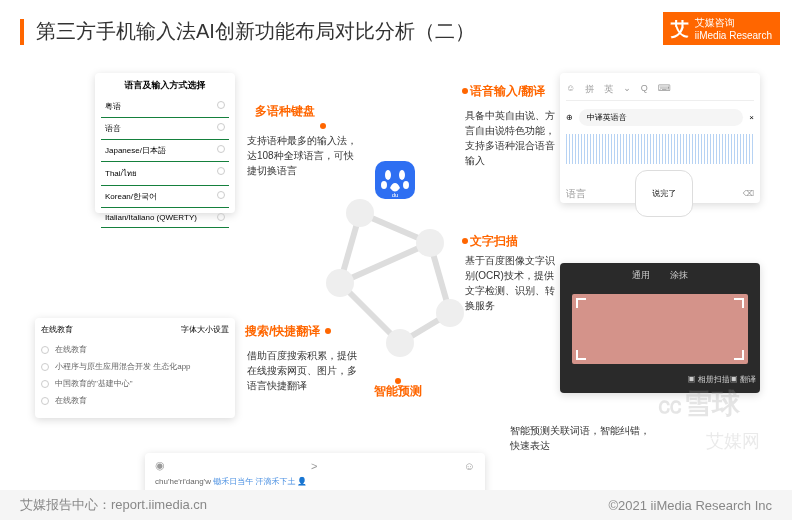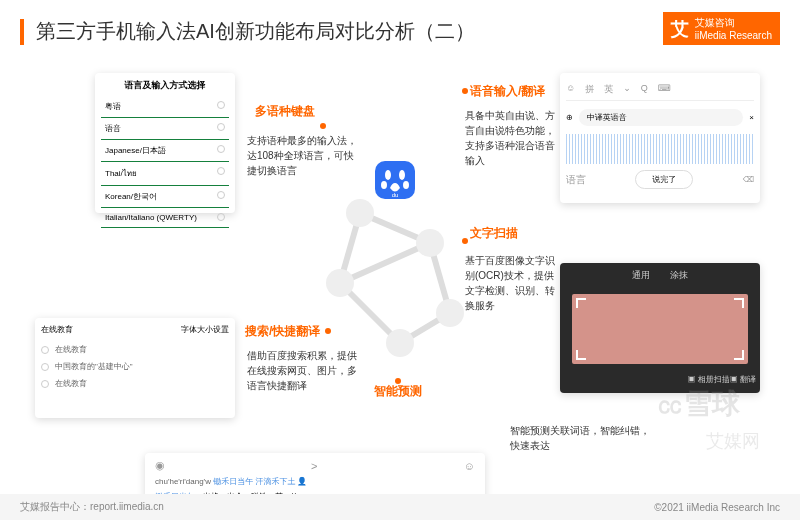--- a/index.html
+++ b/index.html
@@ -19,42 +19,42 @@
 .card2{left:35px;top:265px;width:200px;height:100px;padding:6px}
 .card2 .top{display:flex;justify-content:space-between;font-size:8px;margin-bottom:6px}
 .card2 .opt{display:flex;align-items:center;gap:6px;padding:3px 0;font-size:8px;color:#666}
 .card2 .rb{width:8px;height:8px;border:1px solid #ccc;border-radius:50%}
 .card3{left:560px;top:20px;width:200px;height:130px;padding:6px}
 .card3 .tabs{display:flex;gap:10px;font-size:9px;color:#999;padding:4px 0;border-bottom:1px solid #eee}
 .card3 .inp{display:flex;align-items:center;gap:6px;margin:8px 0}
 .card3 .field{background:#f5f5f5;border-radius:10px;padding:3px 8px;font-size:8px;flex:1}
 .card3 .wave{height:30px;background:repeating-linear-gradient(90deg,#4a90e2 0 1px,transparent 1px 3px);opacity:0.4;margin:6px 0}
 .card3 .btm{display:flex;justify-content:space-between;align-items:center;margin-top:6px}
-.card3 .done{background:#fff;border:1px solid #ddd;border-radius:12px;padding:3px 16px;font-size:8px}
+.card3 .done{background:#fff;border:1px solid #ddd;border-radius:12px;padding:17px 16px;font-size:8px}
 .card4{left:560px;top:210px;width:200px;height:130px}
 .card4 .dh{display:flex;justify-content:center;gap:20px;padding:6px;font-size:9px;color:#ccc}
 .card4 .panel{background:#d4938a;margin:6px 12px;height:70px;border-radius:2px;position:relative}
 .card4 .corner{position:absolute;width:10px;height:10px;border:2px solid #fff}
 .card4 .c1{top:4px;left:4px;border-right:none;border-bottom:none}
 .card4 .c2{top:4px;right:4px;border-left:none;border-bottom:none}
 .card4 .c3{bottom:4px;left:4px;border-right:none;border-top:none}
 .card4 .c4{bottom:4px;right:4px;border-left:none;border-top:none}
 .card4 .db{display:flex;justify-content:flex-end;padding:4px;font-size:8px;color:#ccc}
 .card5{left:145px;top:400px;width:340px;height:70px;padding:4px}
 .card5 .bar{display:flex;justify-content:space-between;align-items:center;font-size:11px;color:#999;padding:2px 6px}
 .card5 .pin{font-size:8px;color:#666;padding:2px 6px}
 .card5 .cand{display:flex;gap:8px;font-size:8px;padding:2px 6px}
 .card5 .blue{color:#4a90e2}
 .feat-title{position:absolute;color:#ff6600;font-size:12px;font-weight:bold}
 .feat-desc{position:absolute;font-size:10px;color:#333;line-height:1.5;width:110px}
 .dot{position:absolute;width:6px;height:6px;background:#ff6600;border-radius:50%}
 .baidu-logo{position:absolute;left:370px;top:100px;width:50px;height:50px}
 .baidu-logo svg{width:100%;height:100%}
 .network{position:absolute;left:310px;top:130px;width:170px;height:180px}
-.footer{position:absolute;bottom:0;left:0;right:0;background:#f5f5f5;padding:6px 20px;font-size:10px;color:#888;display:flex;justify-content:space-between;align-items:center}
+.footer{position:absolute;bottom:0;left:0;right:8px;background:#f5f5f5;padding:6px 20px;font-size:13px;color:#888;display:flex;justify-content:space-between;align-items:center}
 .watermark{position:absolute;right:60px;bottom:60px;font-size:28px;color:rgba(150,150,150,0.25);font-weight:bold}
 .wm2{position:absolute;right:40px;bottom:30px;font-size:18px;color:rgba(150,150,150,0.2)}
 </style>
 </head>
 <body>
 
 <div class="header">
   <div class="title-bar"></div>
   <div class="title">第三方手机输入法AI创新功能布局对比分析（二）</div>
   <div class="logo-box">
@@ -94,20 +94,24 @@
   </div>
 
   <div class="card card2">
     <div class="top">
         <span>在线教育</span>
         <span>字体大小设置</span>
       </div>
     <div class="opt">
         <span class="rb"></span>
         <span>在线教育</span>
+      </div>
+    <div class="opt">
+        <span class="rb"></span>
+        <span>小程序与原生应用混合开发 生态化app</span>
       </div>
     <div class="opt">
         <span class="rb"></span>
         <span>中国教育的"基建中心"</span>
       </div>
     <div class="opt">
         <span class="rb"></span>
         <span>在线教育</span>
       </div>
   </div>
@@ -200,21 +204,21 @@
   <div class="feat-desc" style="left:247px;top:80px">支持语种最多的输入法，达108种全球语言，可快捷切换语言</div>
 
   <div class="feat-title" style="left:245px;top:270px">搜索/快捷翻译</div>
   <div class="dot" style="left:325px;top:275px"></div>
   <div class="feat-desc" style="left:247px;top:295px">借助百度搜索积累，提供在线搜索网页、图片，多语言快捷翻译</div>
 
   <div class="feat-title" style="left:470px;top:30px">语音输入/翻译</div>
   <div class="dot" style="left:462px;top:35px"></div>
   <div class="feat-desc" style="left:465px;top:55px;width:90px">具备中英自由说、方言自由说特色功能，支持多语种混合语音输入</div>
 
-  <div class="feat-title" style="left:470px;top:172px">文字扫描</div>
+  <div class="feat-title" style="left:470px;top:180px">文字扫描</div>
   <div class="dot" style="left:462px;top:185px"></div>
   <div class="feat-desc" style="left:465px;top:200px;width:90px">基于百度图像文字识别(OCR)技术，提供文字检测、识别、转换服务</div>
 
   <div class="feat-title" style="left:374px;top:330px">智能预测</div>
   <div class="dot" style="left:395px;top:325px"></div>
   <div class="feat-desc" style="left:510px;top:370px;width:140px">智能预测关联词语，智能纠错，快速表达</div>
 
   <div class="watermark">㏄<span>雪球</span></div>
   <div class="wm2">艾媒网</div>
 </div>

